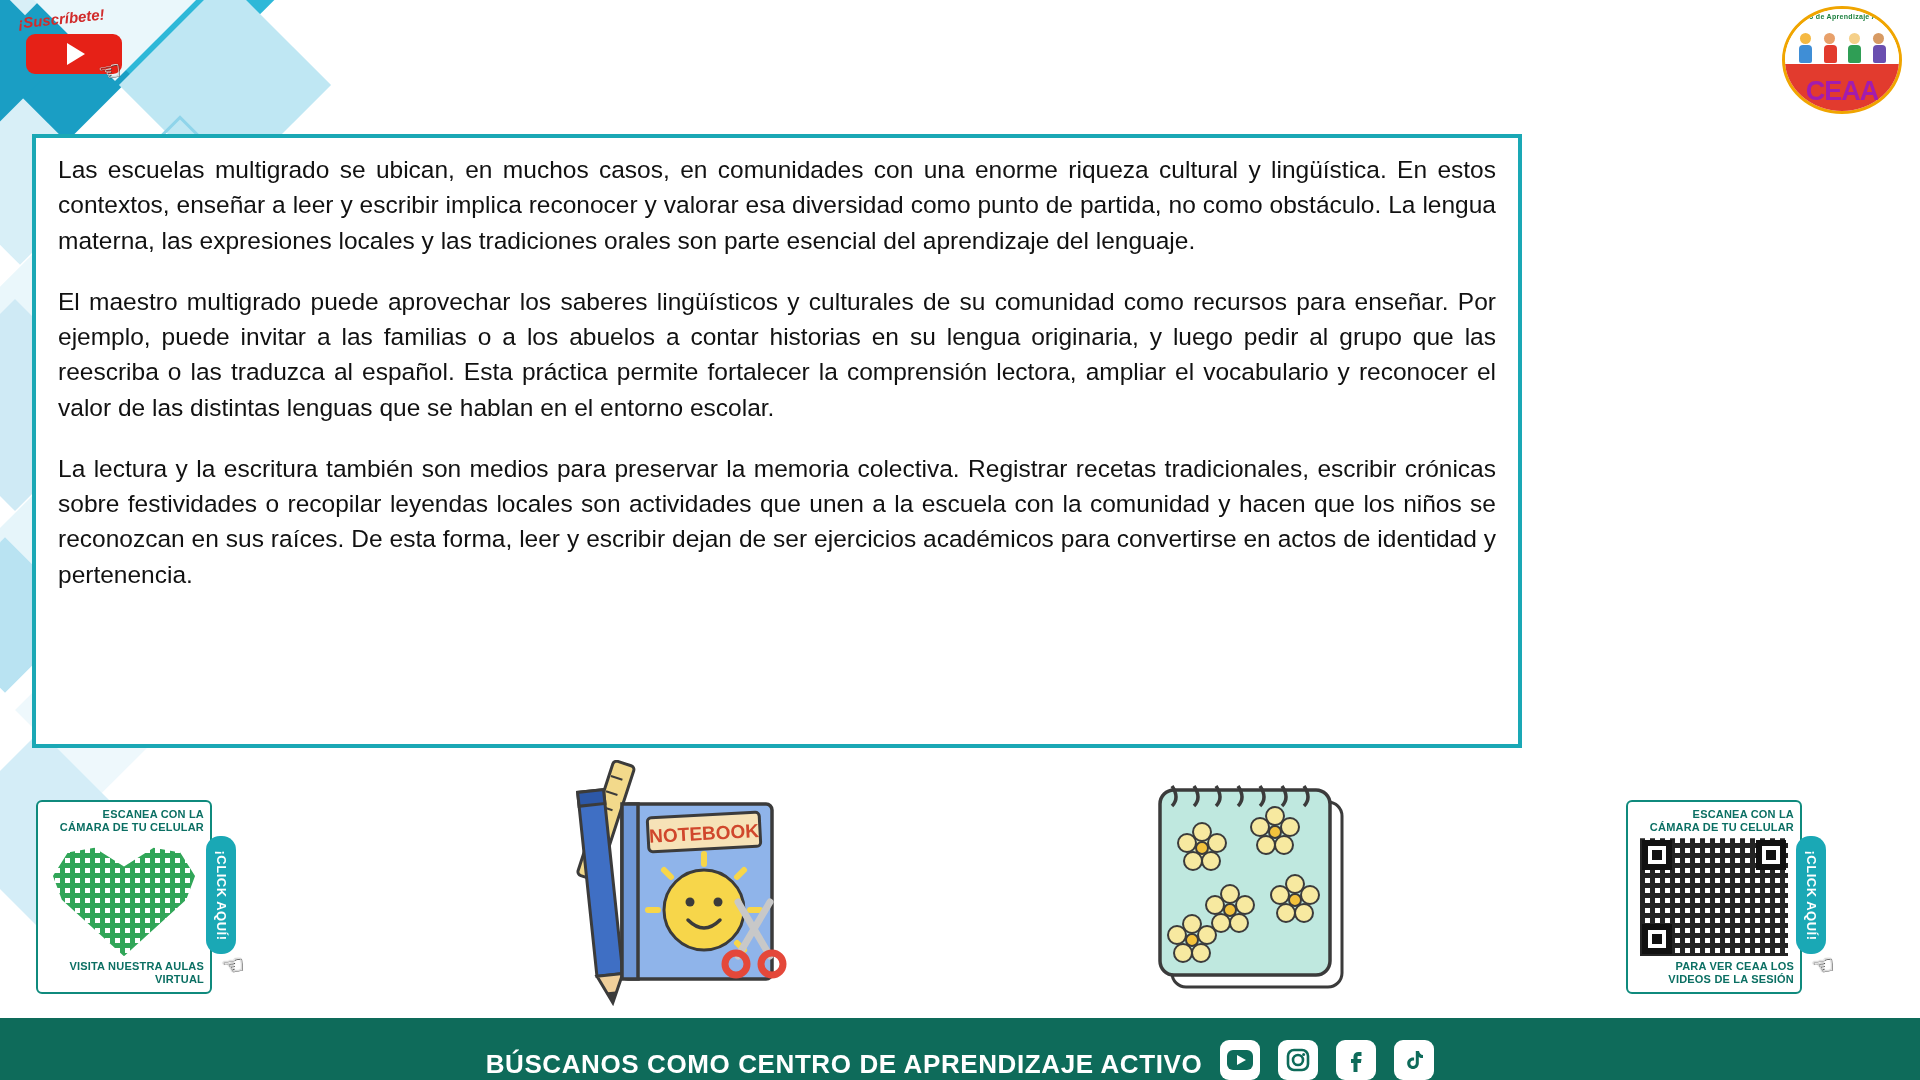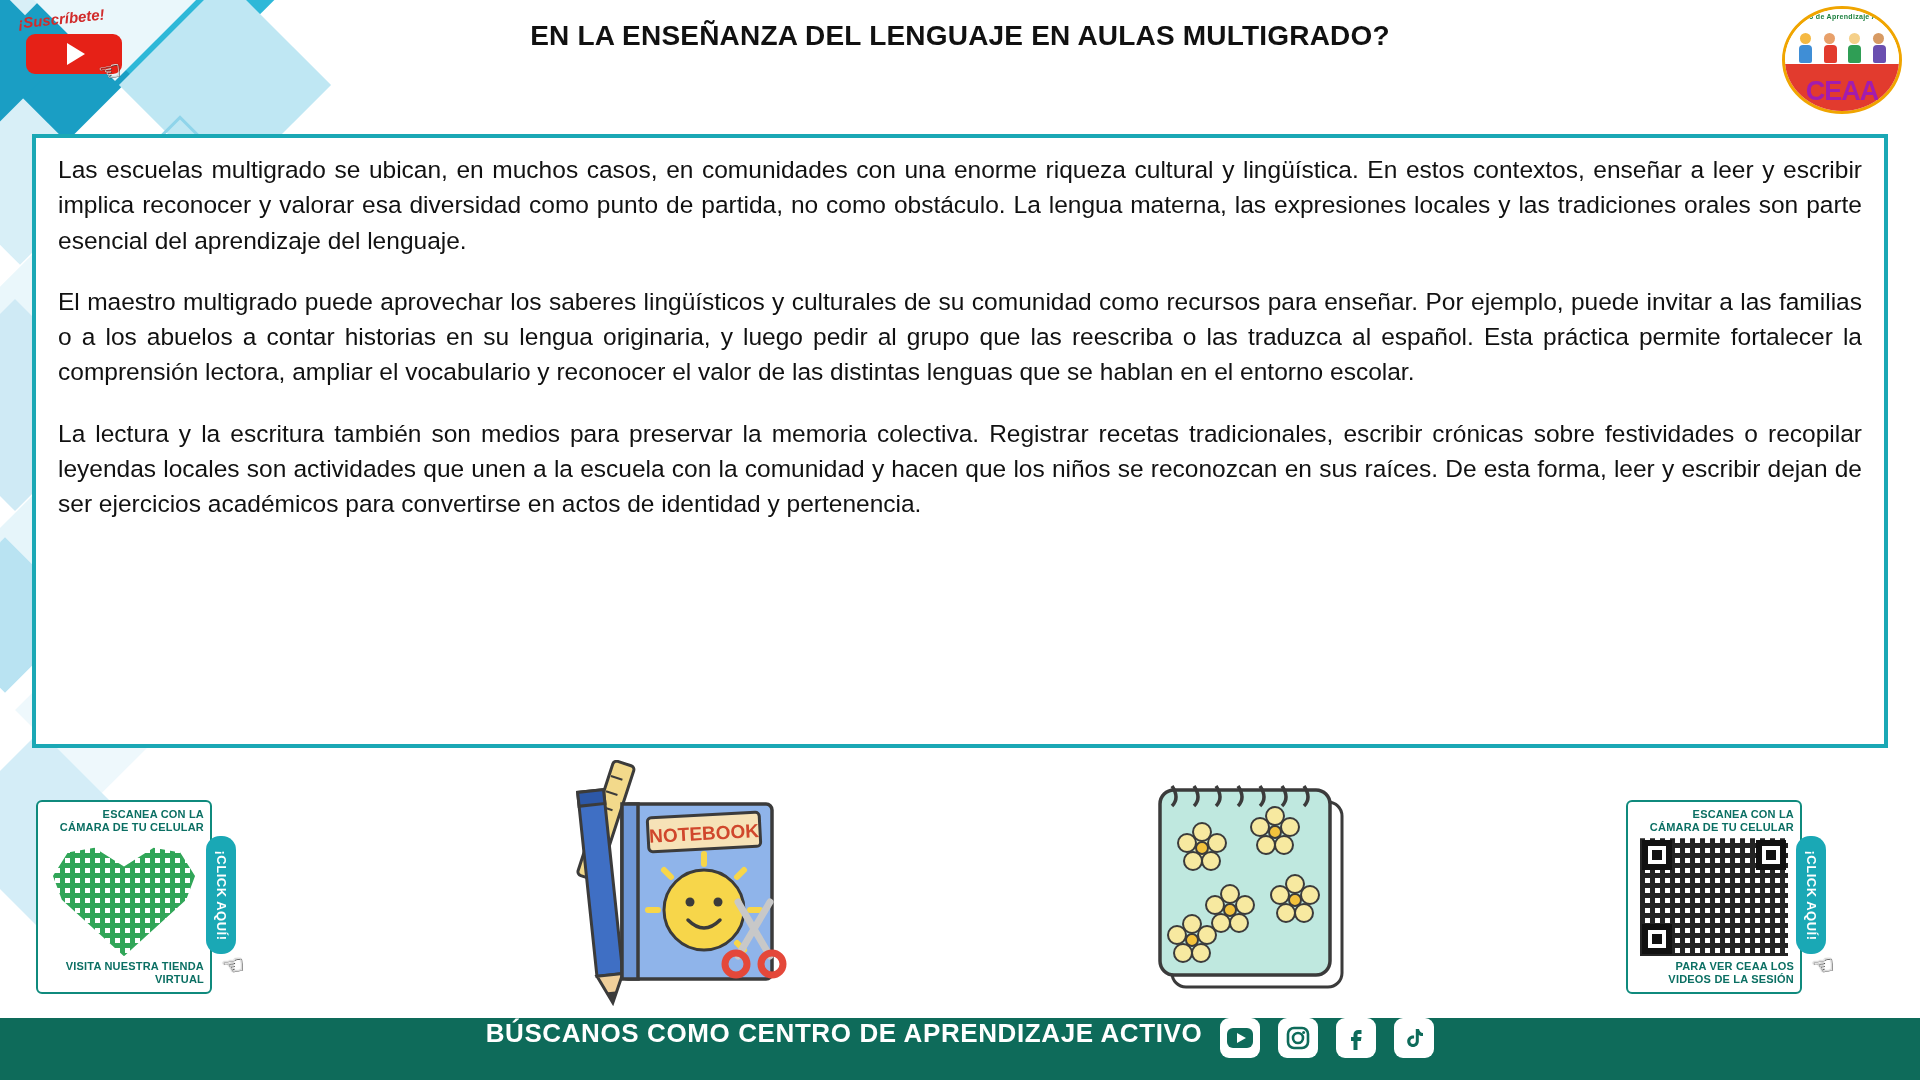--- a/index.html
+++ b/index.html
@@ -134,21 +134,21 @@
     font-size: 28px;
     font-weight: 800;
     color: #111111;
     letter-spacing: .2px;
     line-height: 1.28;
   }
 
   
   #content-box {
     position: absolute; left: 32px; top: 134px;
-    width: 1856px; height: 614px;
+    width: 1490px; height: 614px;
     background: #ffffff;
     border: 4px solid #1aa8b5;
     z-index: 12;
     padding: 14px 22px 10px 22px;
   }
   #content-box p {
     margin: 0 0 26px 0;
     font-size: 24.5px;
     line-height: 1.44;
     color: #111111;
@@ -232,21 +232,21 @@
   #clipart-spiral {
     position: absolute; left: 1130px; top: 760px;
     width: 250px; height: 250px; z-index: 14;
   }
 
   
   #footer {
     position: absolute; left: 0; bottom: 0;
     width: 1920px; height: 62px;
     background: #0e6b5a;
-    display: flex; align-items: flex-start; justify-content: center;
+    display: flex; align-items: flex-end; justify-content: center;
     gap: 18px;
     z-index: 25;
   }
   #footer .ftxt {
     color: #ffffff; font-size: 26px; font-weight: 800; letter-spacing: .6px;
   }
   #footer .sicon {
     width: 40px; height: 40px; border-radius: 9px;
     background: #ffffff;
     display: flex; align-items: center; justify-content: center;
@@ -309,36 +309,35 @@
         <div class="fig">
             <div class="head" style="background:#d79a63"></div>
             <div class="body" style="background:#6a4fb0"></div>
           </div>
       </div>
       <div class="ceaa">CEAA</div>
     </div>
   </div>
 
   <div id="title">
-    <div class="line">EN LA ENSEÑANZA DEL LENGUAJE EN AULAS MULTIGRADO?</div>
   </div>
 
   <div id="content-box">
     <p>Las escuelas multigrado se ubican, en muchos casos, en comunidades con una enorme riqueza cultural y lingüística. En estos contextos, enseñar a leer y escribir implica reconocer y valorar esa diversidad como punto de partida, no como obstáculo. La lengua materna, las expresiones locales y las tradiciones orales son parte esencial del aprendizaje del lenguaje.</p>
     <p>El maestro multigrado puede aprovechar los saberes lingüísticos y culturales de su comunidad como recursos para enseñar. Por ejemplo, puede invitar a las familias o a los abuelos a contar historias en su lengua originaria, y luego pedir al grupo que las reescriba o las traduzca al español. Esta práctica permite fortalecer la comprensión lectora, ampliar el vocabulario y reconocer el valor de las distintas lenguas que se hablan en el entorno escolar.</p>
     <p>La lectura y la escritura también son medios para preservar la memoria colectiva. Registrar recetas tradicionales, escribir crónicas sobre festividades o recopilar leyendas locales son actividades que unen a la escuela con la comunidad y hacen que los niños se reconozcan en sus raíces. De esta forma, leer y escribir dejan de ser ejercicios académicos para convertirse en actos de identidad y pertenencia.</p>
   </div>
 
   <div id="qr-left" class="qr-card">
     <div class="cap" style="white-space:pre-line">ESCANEA CON LA
 CÁMARA DE TU CELULAR</div>
     <div class="qr-box qr-heart">
       <div class="qr-dots"></div>
     </div>
-    <div class="cap bottom" style="white-space:pre-line">VISITA NUESTRA TIENDA
+    <div class="cap bottom" style="white-space:pre-line">VISITA NUESTRA AULAS
 VIRTUAL</div>
     <div class="qr-click-tab" style="right:-26px; top:34px;">
       <span>¡CLICK AQUÍ!</span>
     </div>
     <div class="hand-cursor" style="right:-34px; top:148px; color:#ffffff;">☜</div>
   </div>
 
   <div id="qr-right" class="qr-card">
     <div class="cap" style="white-space:pre-line">ESCANEA CON LA
 CÁMARA DE TU CELULAR</div>

